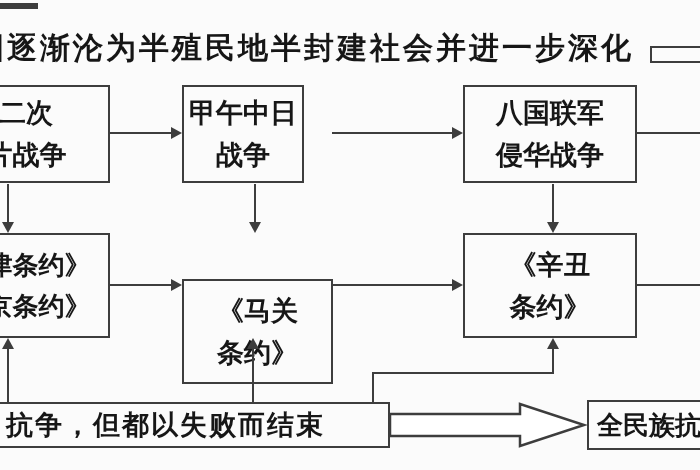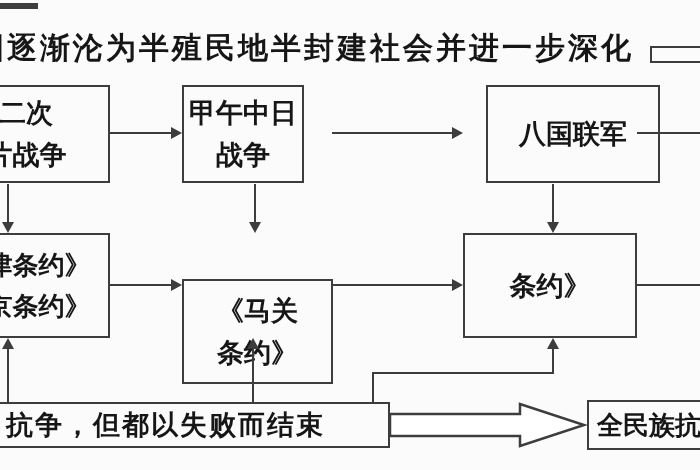--- a/index.html
+++ b/index.html
@@ -19,21 +19,21 @@
     font-size:30px;font-weight:bold;letter-spacing:3px;color:var(--text);
   }
   .box{
     position:absolute;box-sizing:border-box;border:2px solid var(--line);
     display:flex;flex-direction:column;align-items:center;justify-content:center;
     font-weight:bold;color:var(--text);font-size:27px;line-height:1.55;
     background:transparent;text-align:center;white-space:nowrap;
   }
   .box-war-left{left:-85px;top:85px;width:195px;height:98px;}
   .box-war-mid{left:182px;top:85px;width:122px;height:98px;}
-  .box-war-right{left:463px;top:85px;width:174px;height:98px;margin-left:23px;}
+  .box-war-right{left:463px;top:85px;width:174px;height:98px;}
   .box-treaty-left{left:-85px;top:233px;width:195px;height:105px;font-size:26px;}
   .box-treaty-mid{left:182px;top:233px;width:151px;height:105px;margin-top:46px;}
   .box-treaty-right{left:463px;top:233px;width:174px;height:105px;}
   .box-resist{
     left:-30px;top:402px;width:420px;height:46px;
     flex-direction:row;justify-content:flex-start;padding-left:34px;
     font-size:27px;letter-spacing:2px;
   }
   .box-national{left:587px;top:400px;width:150px;height:50px;font-size:26px;}
   .hline{position:absolute;height:2px;background:var(--line);}
@@ -63,31 +63,33 @@
   <div class="box box-war-left">
     <div>第二次</div>
     <div>鸦片战争</div>
   </div>
   <div class="box box-war-mid">
     <div>甲午中日</div>
     <div>战争</div>
   </div>
   <div class="box box-war-right">
     <div>八国联军</div>
+    <div>侵华战争</div>
   </div>
 
   <div class="box box-treaty-left">
     <div>《天津条约》</div>
     <div>《北京条约》</div>
   </div>
   <div class="box box-treaty-mid">
     <div>《马关</div>
     <div>条约》</div>
   </div>
   <div class="box box-treaty-right">
+    <div>《辛丑</div>
     <div>条约》</div>
   </div>
 
   <div class="box box-resist">
     <div>抗争，但都以失败而结束</div>
   </div>
   <div class="box box-national">
     <div>全民族抗战</div>
   </div>
 

